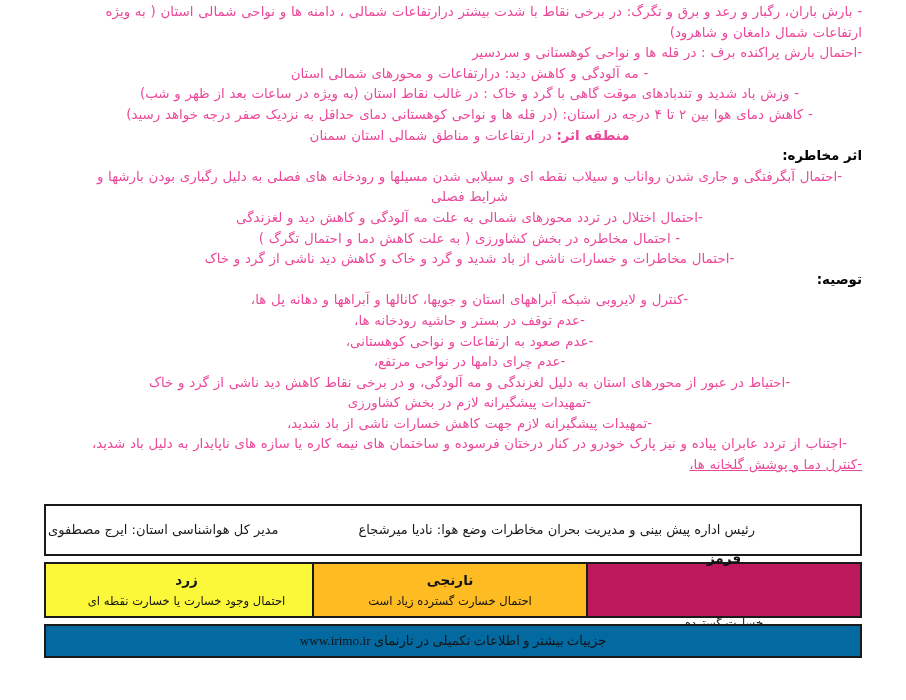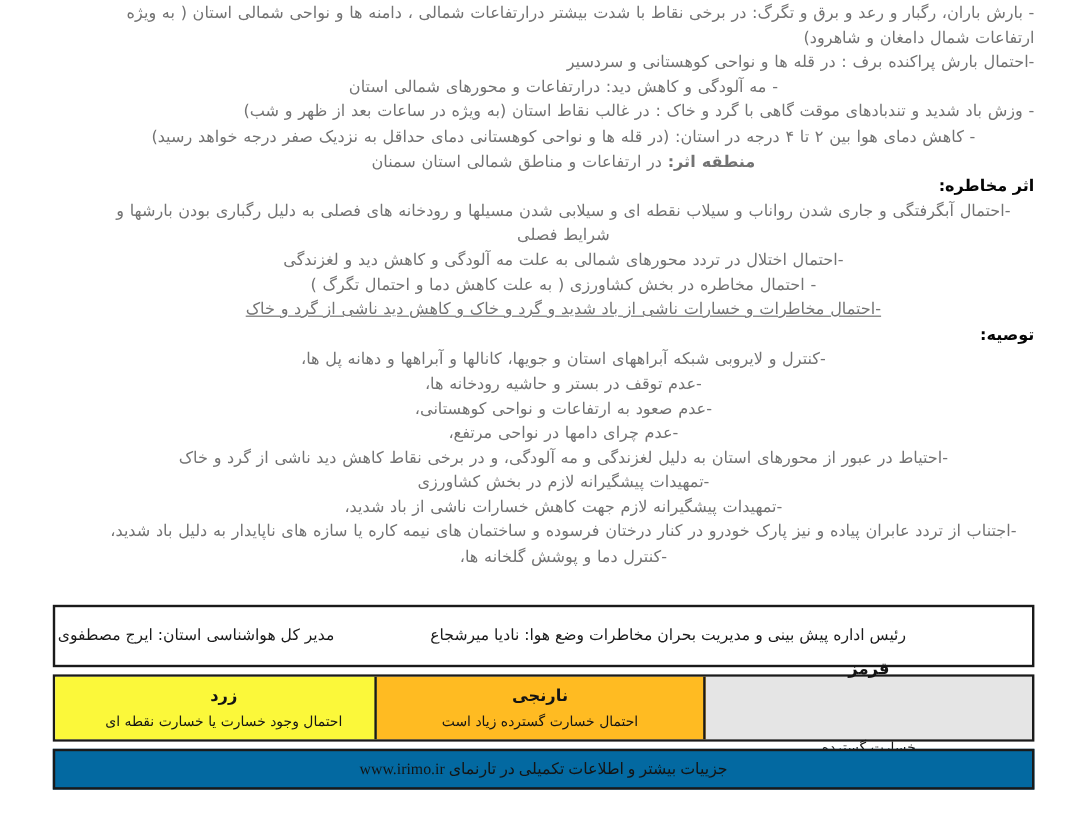--- a/index.html
+++ b/index.html
@@ -30,21 +30,21 @@
     top: 2px;
     right: 44px;
     left: 44px;
     text-align: right;
     direction: rtl;
   }
 
   .text-line {
     font-size: 13.4px;
     line-height: 20.6px;
-    color: #737373;
+    color: #ec4899;
     white-space: normal;
     word-spacing: 0.5px;
     letter-spacing: 0px;
     margin-left: 33px;
   }
 
   .section-head {
     font-size: 13.4px;
     line-height: 20.6px;
     font-weight: bold;
@@ -162,57 +162,57 @@
 </head>
 <body>
 
 <div id="page">
 
   <div class="warning-body">
 
     <div class="text-line">- بارش باران، رگبار و رعد و برق و تگرگ: در برخی نقاط با شدت بیشتر درارتفاعات شمالی ، دامنه ها و نواحی شمالی استان ( به ویژه ارتفاعات شمال دامغان و شاهرود)</div>
     <div class="text-line" style="text-align:right;">-احتمال بارش پراکنده برف : در قله ها و نواحی کوهستانی و سردسیر</div>
     <div class="text-line" style="text-align:center;">- مه آلودگی و کاهش دید: درارتفاعات و محورهای شمالی استان</div>
-    <div class="text-line" style="">- وزش باد شدید و تندبادهای موقت گاهی با گرد و خاک : در غالب نقاط استان (به ویژه در ساعات بعد از ظهر و شب)</div>
+    <div class="text-line" style="text-align:center;">- وزش باد شدید و تندبادهای موقت گاهی با گرد و خاک : در غالب نقاط استان (به ویژه در ساعات بعد از ظهر و شب)</div>
     <div class="text-line" style="text-align:center;">- کاهش دمای هوا بین ۲ تا ۴ درجه در استان: (در قله ها و نواحی کوهستانی دمای حداقل به نزدیک صفر درجه خواهد رسید)</div>
 
     <div class="text-line" style="text-align:center;">
       <span class="lead-label">منطقه اثر:</span><span> در ارتفاعات و مناطق شمالی استان سمنان</span>
     </div>
 
     <div class="section-head" style="text-align:right;">اثر مخاطره:</div>
 
     <div class="text-line" style="text-align:center;">-احتمال آبگرفتگی و جاری شدن رواناب و سیلاب نقطه ای و سیلابی شدن مسیلها و رودخانه های فصلی به دلیل رگباری بودن بارشها و شرایط فصلی</div>
     <div class="text-line" style="text-align:center;">-احتمال اختلال در تردد محورهای شمالی به علت مه آلودگی و کاهش دید و لغزندگی</div>
     <div class="text-line" style="text-align:center;">- احتمال مخاطره در بخش کشاورزی ( به علت کاهش دما و احتمال تگرگ )</div>
-    <div class="text-line" style="text-align:center;text-decoration:underline;">-احتمال مخاطرات و خسارات ناشی از باد شدید و گرد و خاک و کاهش دید ناشی از گرد و خاک</div>
+    <div class="text-line" style="text-align:center;">-احتمال مخاطرات و خسارات ناشی از باد شدید و گرد و خاک و کاهش دید ناشی از گرد و خاک</div>
 
     <div class="section-head" style="text-align:right;">توصیه:</div>
 
     <div class="text-line" style="text-align:center;">-کنترل و لایروبی شبکه آبراههای استان و جویها، کانالها و آبراهها و دهانه پل ها،</div>
     <div class="text-line" style="text-align:center;">-عدم توقف در بستر و حاشیه رودخانه ها،</div>
     <div class="text-line" style="text-align:center;">-عدم صعود به ارتفاعات و نواحی کوهستانی،</div>
     <div class="text-line" style="text-align:center;">-عدم چرای دامها در نواحی مرتفع،</div>
     <div class="text-line" style="text-align:center;">-احتیاط در عبور از محورهای استان به دلیل لغزندگی و مه آلودگی، و در برخی نقاط کاهش دید ناشی از گرد و خاک</div>
     <div class="text-line" style="text-align:center;">-تمهیدات پیشگیرانه لازم در بخش کشاورزی</div>
     <div class="text-line" style="text-align:center;">-تمهیدات پیشگیرانه لازم جهت کاهش خسارات ناشی از باد شدید،</div>
     <div class="text-line" style="text-align:center;">-اجتناب از تردد عابران پیاده و نیز پارک خودرو در کنار درختان فرسوده و ساختمان های نیمه کاره یا سازه های ناپایدار به دلیل باد شدید،</div>
-    <div class="text-line" style="text-align:center;">-کنترل دما و پوشش گلخانه ها،</div>
+    <div class="text-line" style="text-align:right;text-decoration:underline;">-کنترل دما و پوشش گلخانه ها،</div>
 
   </div>
 
   <div class="sign-box">
     <div class="sign-inner">
       <div class="sign-cell right-cell">رئیس اداره پیش بینی و مدیریت بحران مخاطرات وضع هوا:  نادیا  میرشجاع</div>
       <div class="sign-cell left-cell">مدیر کل هواشناسی استان:  ایرج  مصطفوی</div>
     </div>
   </div>
 
   <div class="severity-row">
-    <div class="sev-cell sev-red" style="background: #e5e5e5; gap: 44px;">
+    <div class="sev-cell sev-red" style="background: #be185d; gap: 44px;">
       <div class="sev-title">قرمز</div>
       <div class="sev-desc">خسارت گسترده</div>
     </div>
     <div class="sev-cell sev-orange" style="background: rgb(255, 187, 34);">
       <div class="sev-title">نارنجی</div>
       <div class="sev-desc">احتمال خسارت گسترده زیاد است</div>
     </div>
     <div class="sev-cell sev-yellow" style="background: rgb(251, 248, 58); padding-left: 19px;">
       <div class="sev-title">زرد</div>
       <div class="sev-desc">احتمال وجود خسارت یا خسارت نقطه ای</div>

